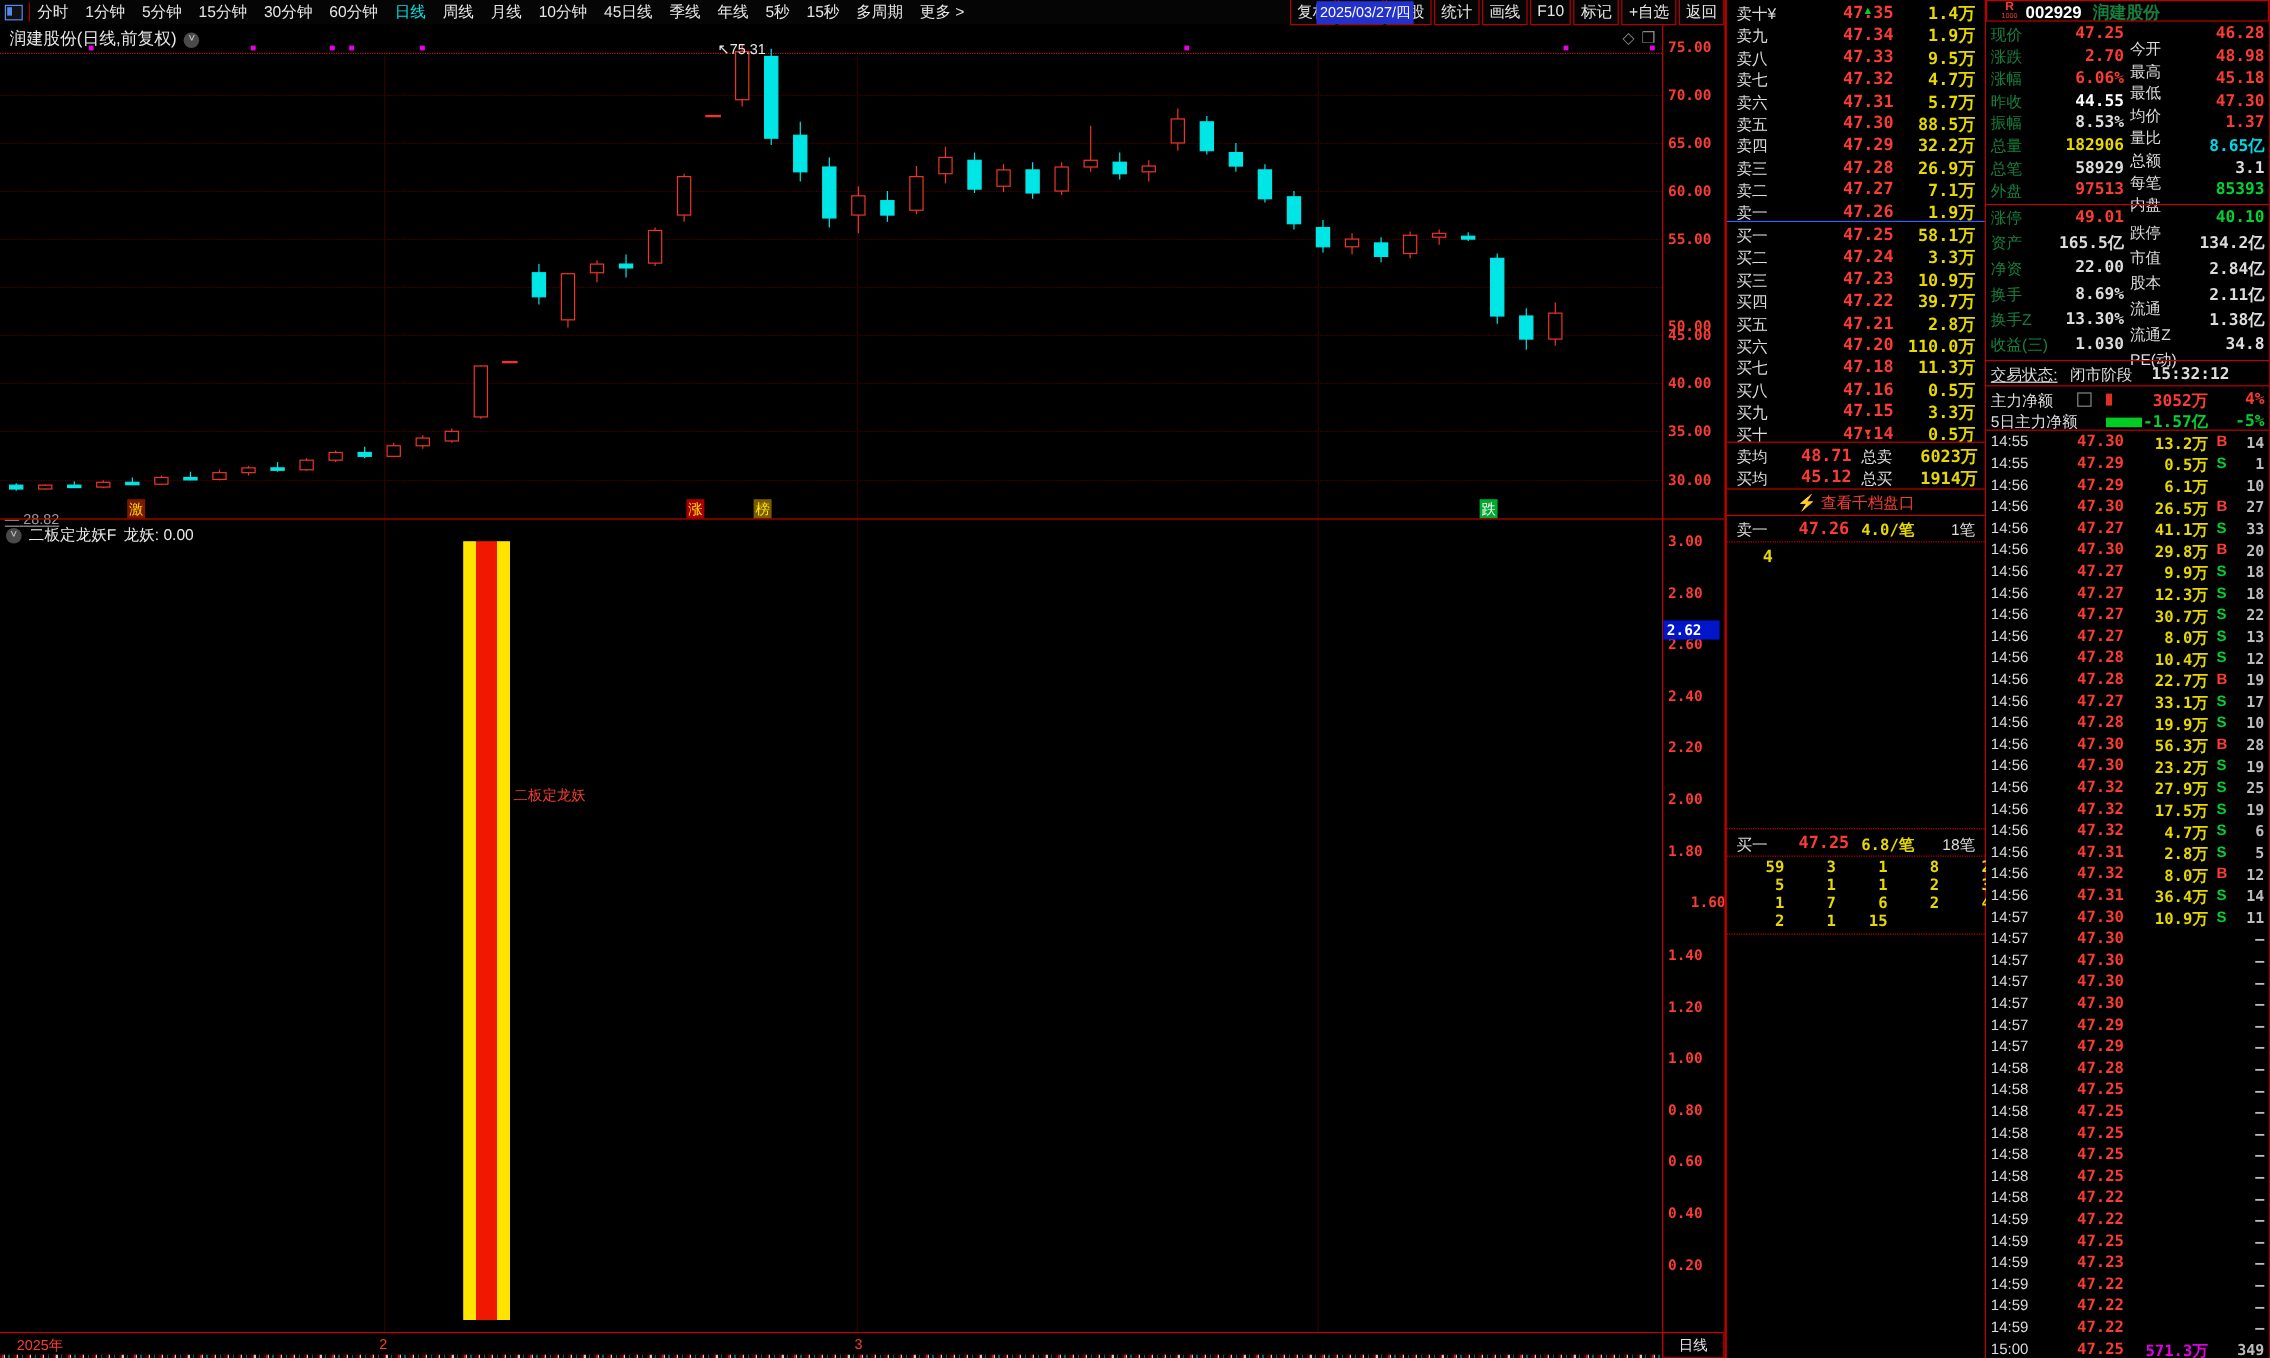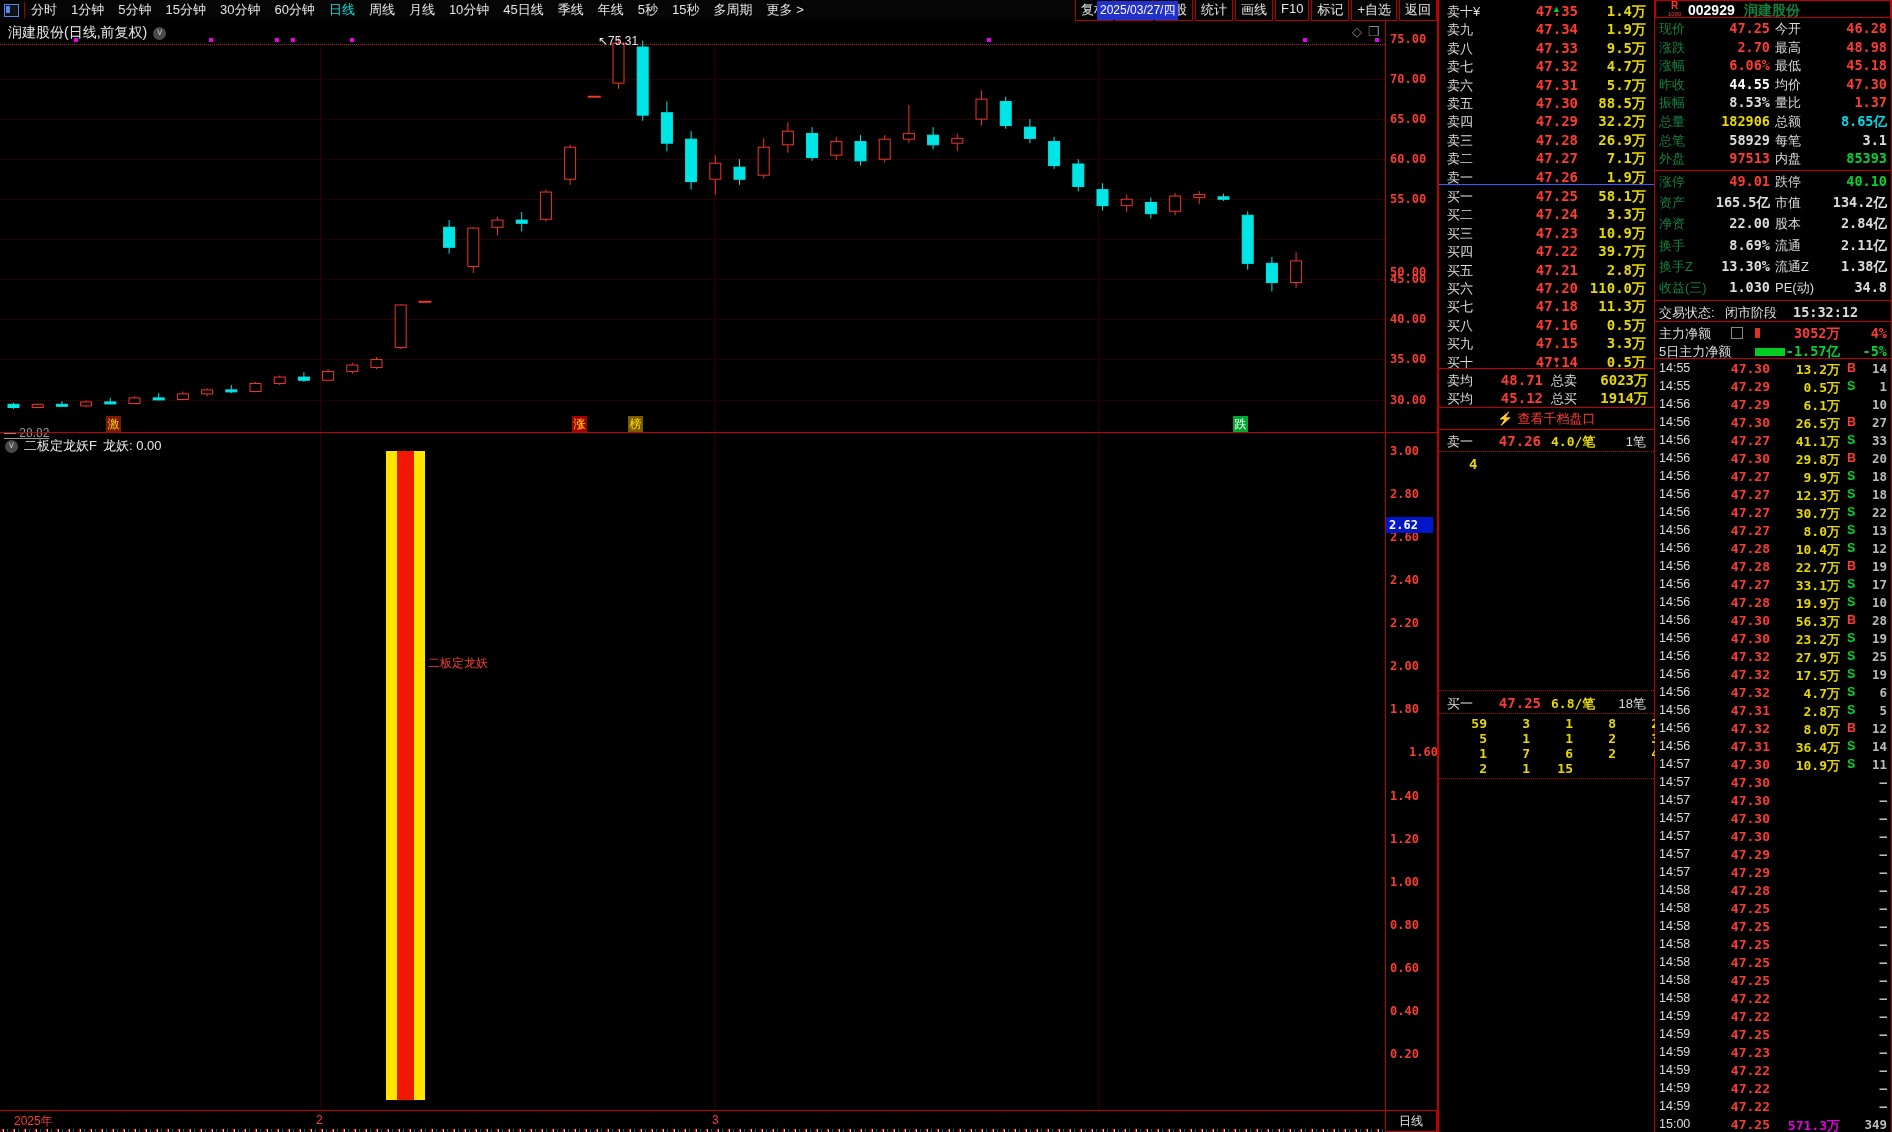--- a/index.html
+++ b/index.html
@@ -73,21 +73,21 @@
   
   #right{position:absolute;left:1655px;top:0;width:237px;height:1132px;background:#000;border-right:1px solid #c00000;box-sizing:border-box;}
   #rp-title{position:absolute;left:0;top:0;width:100%;height:18px;border:1px solid #c00000;box-sizing:border-box;}
   #rlogo{position:absolute;left:12px;top:1px;color:#fa3c32;font-size:10px;font-weight:bold;line-height:8px;text-align:center;}
   #rlogo small{display:block;font-size:6px;font-weight:normal;}
   #rp-code{position:absolute;left:32px;top:1px;color:#fff;font-size:14px;font-weight:bold;}
   #rp-name{position:absolute;left:88px;top:1px;color:#15803d;font-size:14px;font-weight:bold;}
   .irow{position:relative;}
   .irow .c1{position:absolute;left:4px;color:#15803d;}
   .irow .c2{position:absolute;left:50px;width:65px;text-align:right;font-size:13.5px;}
-  .irow .c3{position:absolute;left:120px;color:#dcdcdc;}
+  .irow .c3{position:absolute;left:120px;color:#dcdcdc;margin-top:12px;}
   .irow .c4{position:absolute;left:162px;width:70px;text-align:right;font-size:13.5px;}
   #status-row{position:absolute;left:0;top:300px;width:100%;height:22px;border-top:1px solid #c00000;border-bottom:1px solid #c00000;box-sizing:border-box;}
   .zl-row{position:absolute;left:0;width:100%;height:18px;}
   #ticks{position:absolute;left:0;top:358px;width:100%;border-top:1px solid #c00000;}
   .tk{position:relative;height:18px;}
   .tk .t1{position:absolute;left:4px;top:2px;color:#dcdcdc;font-size:12.5px;}
   .tk .t2{position:absolute;left:55px;top:2px;width:60px;text-align:right;font-size:13px;}
   .tk .t3{position:absolute;left:118px;top:2px;width:67px;text-align:right;font-size:13px;}
   .tk .t4{position:absolute;left:192px;top:2px;font-size:12.5px;font-weight:bold;}
   .tk .t5{position:absolute;left:200px;top:2px;width:32px;text-align:right;color:#bbb;font-size:12.5px;}
@@ -594,21 +594,21 @@
           <span class="c4 mono w">1.38亿</span>
         </div>
         <div class="irow" style="height: 21.2px;">
           <span class="c1">收益(三)</span>
           <span class="c2 mono w">1.030</span>
           <span class="c3">PE(动)</span>
           <span class="c4 mono w">34.8</span>
         </div>
       </div>
     <div id="status-row">
-      <span class="abs" style="left:4px;top:3px;">交易状态:</span>
+      <span class="abs" style="left:4px;top:3px;text-decoration:underline;">交易状态:</span>
       <span class="abs" style="left:70px;top:3px;">闭市阶段</span>
       <span class="abs mono" style="left:138px;top:3px;font-size:13.5px;">15:32:12</span>
     </div>
     <div class="zl-row" style="top:324px;">
       <span class="abs" style="left:4px;top:1px;">主力净额</span>
       <span class="abs" style="left:76px;top:3px;width:10px;height:10px;border:1px solid #888;"></span>
       <span class="abs" style="left:100px;top:4px;width:5px;height:10px;background:#e03020;"></span>
       <span class="abs mono r" style="left:115px;top:1px;width:70px;text-align:right;font-size:13.5px;">3052万</span>
       <span class="abs mono r" style="left:196px;top:1px;width:36px;text-align:right;font-size:13.5px;">4%</span>
     </div>

